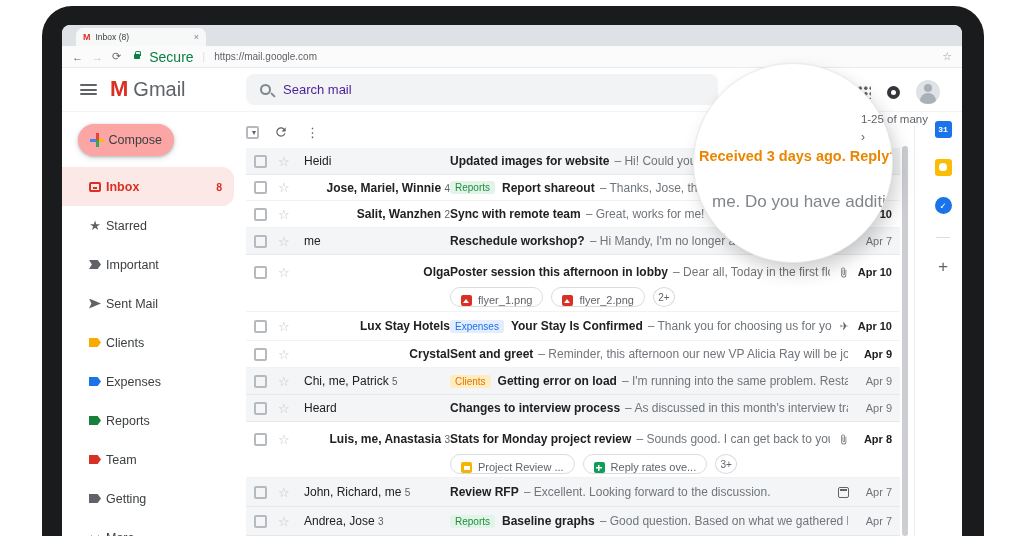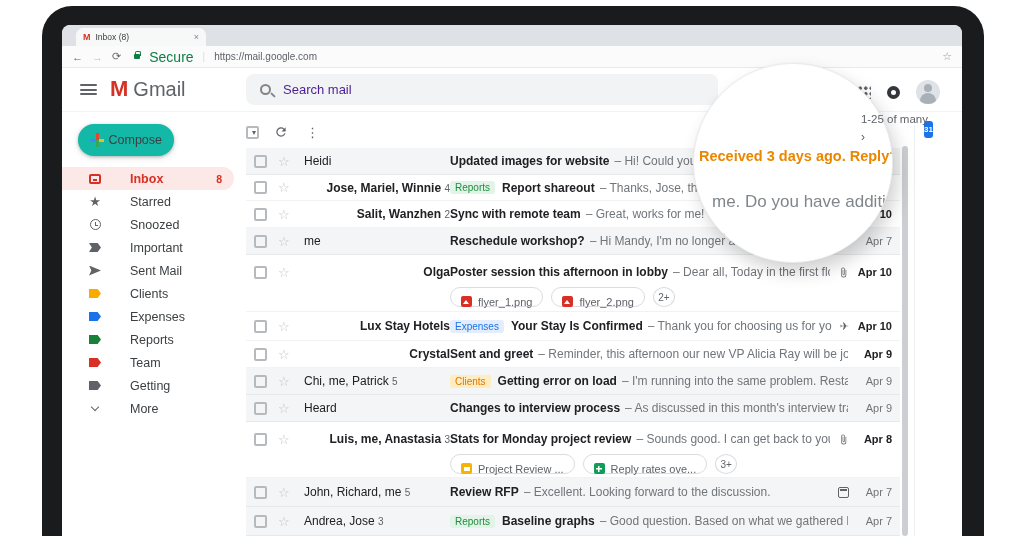--- a/index.html
+++ b/index.html
@@ -61,31 +61,31 @@
   .cb { width:13px; height:13px; border:2px solid #b6babf; border-radius:2px; }
   .caret { font-size:8px; color:#5f6368; margin-left:-12px; }
   .tb-ic svg { display:block; }
   .dots { font-size:13px; color:#5f6368; letter-spacing:0; }
   .range-wrap { position:absolute; right:34px; top:88px; z-index:30; text-align:left; }
   .range { font-size:11.5px; color:#5f6368; }
   .pg-next { font-size:12px; color:#5f6368; margin-top:5px; margin-right:-8px; }
 
   
   .sidebar { position:absolute; left:0; top:87px; width:178px; height:454px; background:#fff; }
-  .compose { position:absolute; left:16px; top:12px; width:96px; height:32px; background:#14b8a6;
+  .compose { position:absolute; left:16px; top:12px; width:96px; height:32px; background:#fca5a5;
              border-radius:16px; box-shadow:0 1px 3px rgba(60,64,67,.3), 0 2px 6px rgba(60,64,67,.15);
              display:flex; align-items:center; padding:0 12px; gap:10px; }
   .gplus { position:relative; width:14px; height:14px; }
   .gplus:before { content:""; position:absolute; top:5.5px; left:0; width:14px; height:3.5px;
      background:linear-gradient(90deg,#4285f4 0 50%, #fbbc04 50% 100%); }
   .gplus:after { content:""; position:absolute; left:5.5px; top:0; width:3.5px; height:14px;
      background:linear-gradient(180deg,#ea4335 0 50%, #34a853 50% 100%); }
   .compose-label { font-size:12.5px; color:#3c4043; }
   .nav { position:absolute; left:0; top:55px; width:172px; }
-  .nav-item { height:23px; display:flex; align-items:center; padding-left:26px; gap:28px;
+  .nav-item { height:39px; display:flex; align-items:center; padding-left:26px; gap:4px;
               font-size:12.5px; color:#3c4043; border-radius:0 12px 12px 0; }
   .nav-item.active { background:#fce8e6; color:#d93025; font-weight:bold; }
   .nav-count { margin-left:auto; margin-right:12px; font-size:10.5px; font-weight:bold; }
   .ni { width:14px; display:flex; justify-content:center; align-items:center; }
   .ic-inbox { width:12px; height:10px; border:2px solid #d93025; border-radius:2px; position:relative; }
   .ic-inbox:after { content:""; position:absolute; left:2px; bottom:1px; width:4px; height:2px; background:#d93025; }
   .ic-star { color:#5f6368; font-size:13px; }
   .ic-clock { width:11px; height:11px; border:1.5px solid #5f6368; border-radius:50%; position:relative; }
   .ic-clock:before { content:""; position:absolute; left:4px; top:2px; width:1.5px; height:4px; background:#5f6368; }
   .ic-clock:after { content:""; position:absolute; left:4px; top:4.5px; width:3.5px; height:1.5px; background:#5f6368; }
@@ -118,40 +118,40 @@
   .snip { color:#70757a; overflow:hidden; }
   .rend { margin-left:auto; display:flex; align-items:center; gap:7px; padding-left:8px; flex:0 0 auto; }
   .date { font-size:11px; color:#70757a; min-width:36px; text-align:right; }
   .unread .date { color:#202124; font-weight:bold; }
   .rowic { color:#5f6368; font-size:11px; display:flex; align-items:center; }
   .ic-cal { width:11px; height:11px; border:1.5px solid #5f6368; border-radius:2px; position:relative; }
   .ic-cal:before { content:""; position:absolute; left:1px; top:1.5px; width:7px; height:1.5px; background:#5f6368; }
   .tallrow { display:block; padding-top:5px; }
   .tallrow .line1 { display:flex; align-items:center; height:24px; }
   .chipline { display:flex; align-items:center; gap:8px; margin-left:196px; margin-top:3px; }
-  .att { display:flex; align-items:flex-start; gap:6px; border:1px solid #dadce0; border-radius:12px;
-         height:20px; padding:8px 10px; font-size:11px; color:#5f6368; background:#fff; }
+  .att { display:flex; align-items:flex-end; gap:6px; border:1px solid #dadce0; border-radius:12px;
+         height:20px; padding:0 10px; font-size:11px; color:#5f6368; background:#fff; }
   .fic { width:11px; height:11px; border-radius:2px; position:relative; }
   .fic.img { background:#d93025; } .fic.img:after { content:""; position:absolute; left:2px; top:4px;
        width:0; height:0; border-left:3.5px solid transparent; border-right:3.5px solid transparent;
        border-bottom:4px solid #fff; }
   .fic.slides { background:#f4b400; } .fic.slides:after { content:""; position:absolute; left:2.5px; top:3.5px;
        width:6px; height:4px; background:#fff; }
   .fic.sheets { background:#0f9d58; } .fic.sheets:after { content:""; position:absolute; left:2.5px; top:2.5px;
        width:6px; height:6px; background:
        linear-gradient(#fff 0 0) center/6px 1.5px no-repeat,
        linear-gradient(#fff 0 0) center/1.5px 6px no-repeat; }
   .morechip { width:22px; height:20px; border:1px solid #dadce0; border-radius:50%; font-size:10px;
               color:#5f6368; display:flex; align-items:center; justify-content:center; }
 
   
   .scrollbar { position:absolute; left:840px; top:121px; width:6px; height:390px; background:#ccced1; border-radius:3px; }
   .rail-divider { position:absolute; left:852px; top:100px; width:1px; height:441px; background:#eceef0; }
-  .rail { position:absolute; left:862px; top:96px; width:38px; display:flex; flex-direction:row;
-          align-items:center; gap:21px; }
+  .rail { position:absolute; left:862px; top:96px; width:38px; display:flex; flex-direction:column;
+          align-items:center; gap:21px;font-family:Liberation Mono, monospace; }
   .rail-cal { width:17px; height:17px; background:#1a73e8; border-radius:3px; color:#fff; font-size:8px;
               display:flex; align-items:center; justify-content:center; font-weight:bold; }
   .rail-keep { width:17px; height:17px; background:#fbbc04; border-radius:3px; position:relative; }
   .rail-keep:after { content:""; position:absolute; left:4.5px; top:3.5px; width:8px; height:8px;
                      background:#fff; border-radius:50% 50% 40% 40%; }
   .rail-tasks { width:17px; height:17px; background:#1a73e8; border-radius:50%; color:#fff; font-size:10px;
                 display:flex; align-items:center; justify-content:center; }
   .rail-dash { width:14px; height:1px; background:#dadce0; margin:2px 0; }
   .rail-plus { font-size:17px; color:#5f6368; line-height:14px; }
 
@@ -223,26 +223,20 @@
             </span>
         <span>Inbox</span>
         <span class="nav-count">8</span>
       </div>
       <div class="nav-item">
         <span class="ni ic-star">★</span>
         <span>Starred</span>
       </div>
       <div class="nav-item">
         <span class="ni">
-              <span class="ic-clock"></span>
-            </span>
-        <span>Snoozed</span>
-      </div>
-      <div class="nav-item">
-        <span class="ni">
               <span class="ic-imp"></span>
             </span>
         <span>Important</span>
       </div>
       <div class="nav-item">
         <span class="ni">
               <span class="ic-send"></span>
             </span>
         <span>Sent Mail</span>
       </div>

